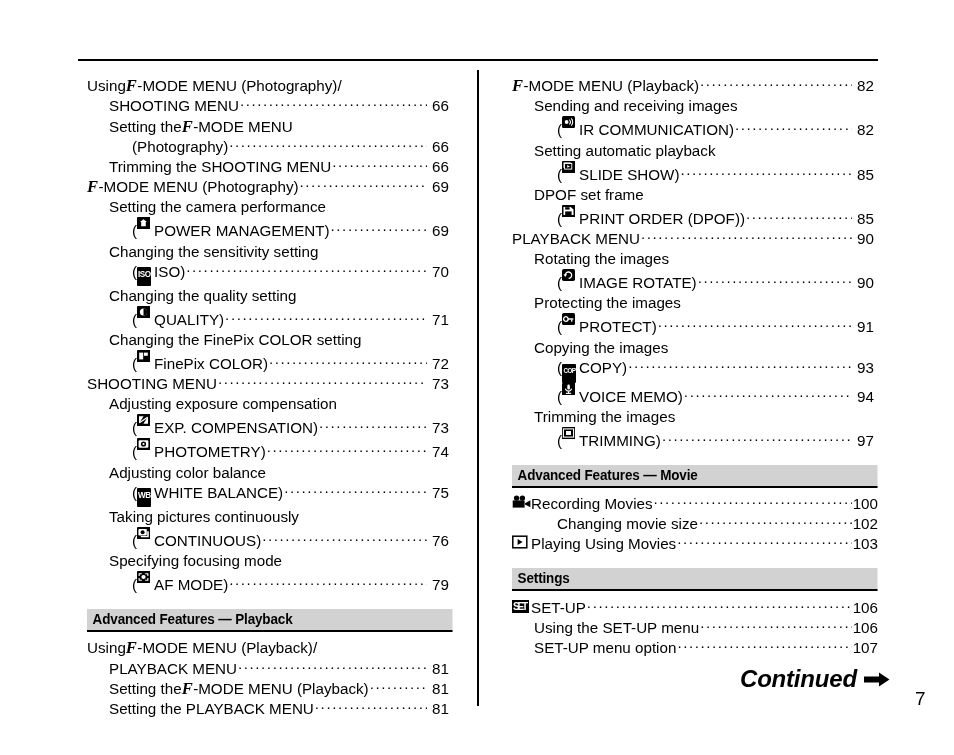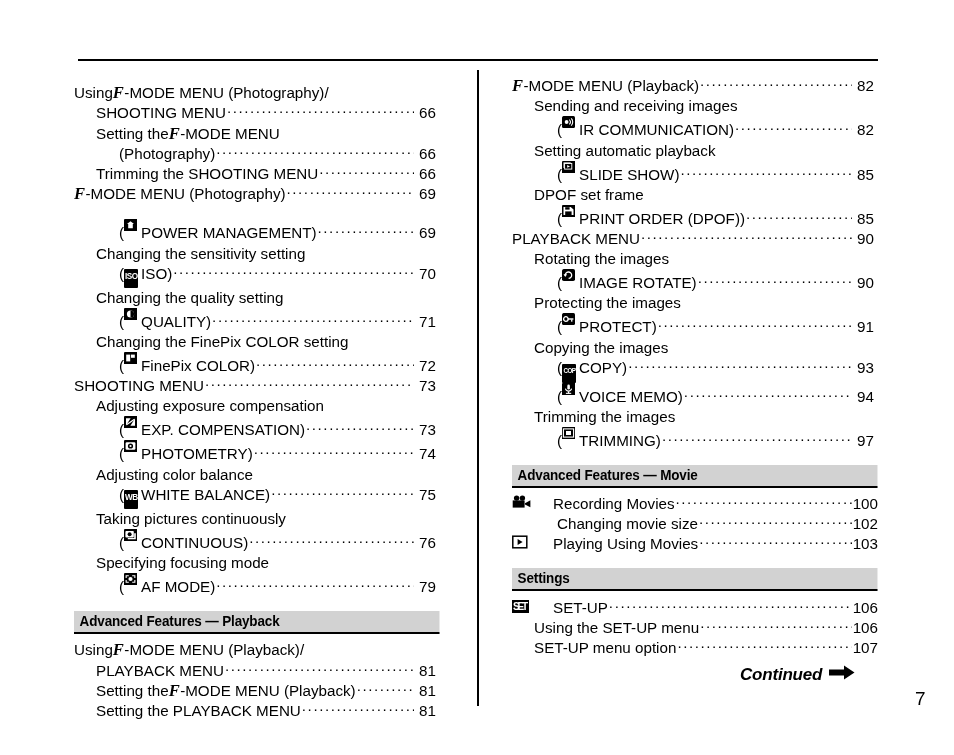--- a/index.html
+++ b/index.html
@@ -40,21 +40,21 @@
     top: 70px;
     width: 2px;
     height: 636px;
     background: #000;
   }
 
   .col {
     position: absolute;
     top: 76px;
   }
-  .col-left  { left: 74px;  width: 366px; margin-top: 7px; }
+  .col-left  { left: 87px;  width: 366px; }
   .col-right { left: 512px; width: 366px; }
 
   
   .entry {
     display: flex;
     align-items: baseline;
     font-size: 15.2px;
     line-height: 20px;
     white-space: nowrap;
   }
@@ -148,31 +148,31 @@
   }
   .ic-txt.tiny { font-size: 8px; letter-spacing: -0.8px; transform: scaleX(0.78); }
 
   .ic svg { display: block; }
 
   
   .bigicon {
     flex: 0 0 auto;
     width: 19px;
     height: 15px;
-    margin-right: 22px;
+    margin-right: 0;
     display: inline-flex;
     align-items: center;
   }
 
   
   .continued {
     position: absolute;
     left: 740px;
     top: 665px;
-    font-size: 17px;
+    font-size: 24px;
     font-weight: bold;
     font-style: italic;
     letter-spacing: -0.2px;
     display: flex;
     align-items: center;
   }
   .arrow-ico {
     margin-left: 7px;
     display: inline-block;
   }
@@ -237,20 +237,23 @@
         </div>
         <div class="entry ind0">
           <span class="label">
             <span class="fmode">F</span>
             <span>-MODE MENU (Photography)</span>
           </span>
           <span class="leader"></span>
           <span class="pg">69</span>
         </div>
         <div class="entry ind1 noleader">
+          <span class="label">
+            <span>Setting the camera performance</span>
+          </span>
           <span class="leader"></span>
           <span class="pg"></span>
         </div>
         <div class="entry ind2">
           <span class="label">
             <span>(</span>
             <span class="ic ic-sq" style="background: transparent;">
               <svg width="13" height="12" viewBox="0 0 13 12">
                 <rect width="13" height="12" fill="#000"></rect>
                 <path d="M6.5 2.2 L10 5 H8.8 V9.3 H4.2 V5 H3 Z" fill="#fff"></path>

